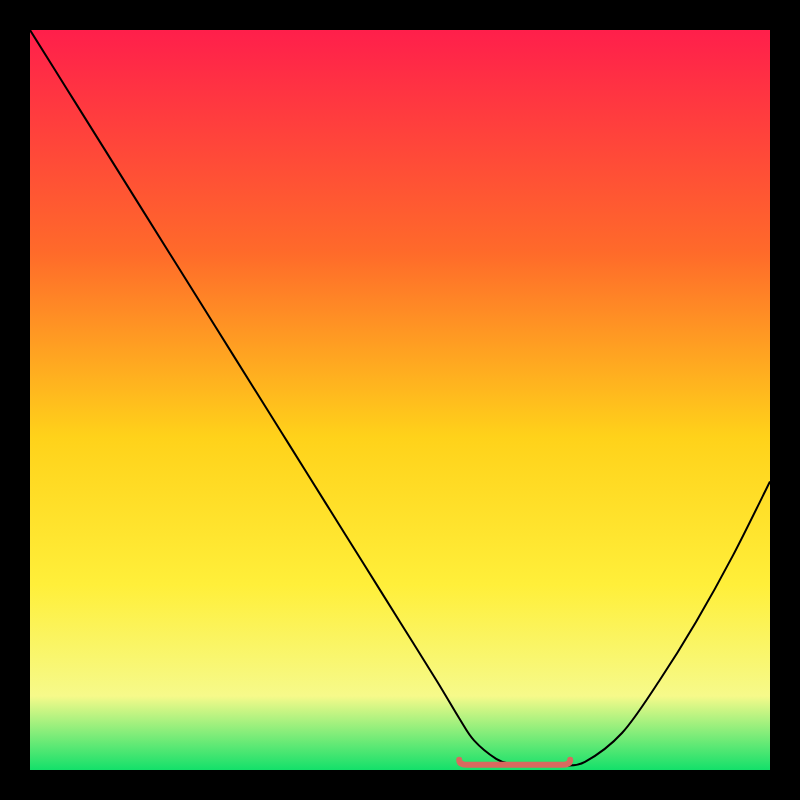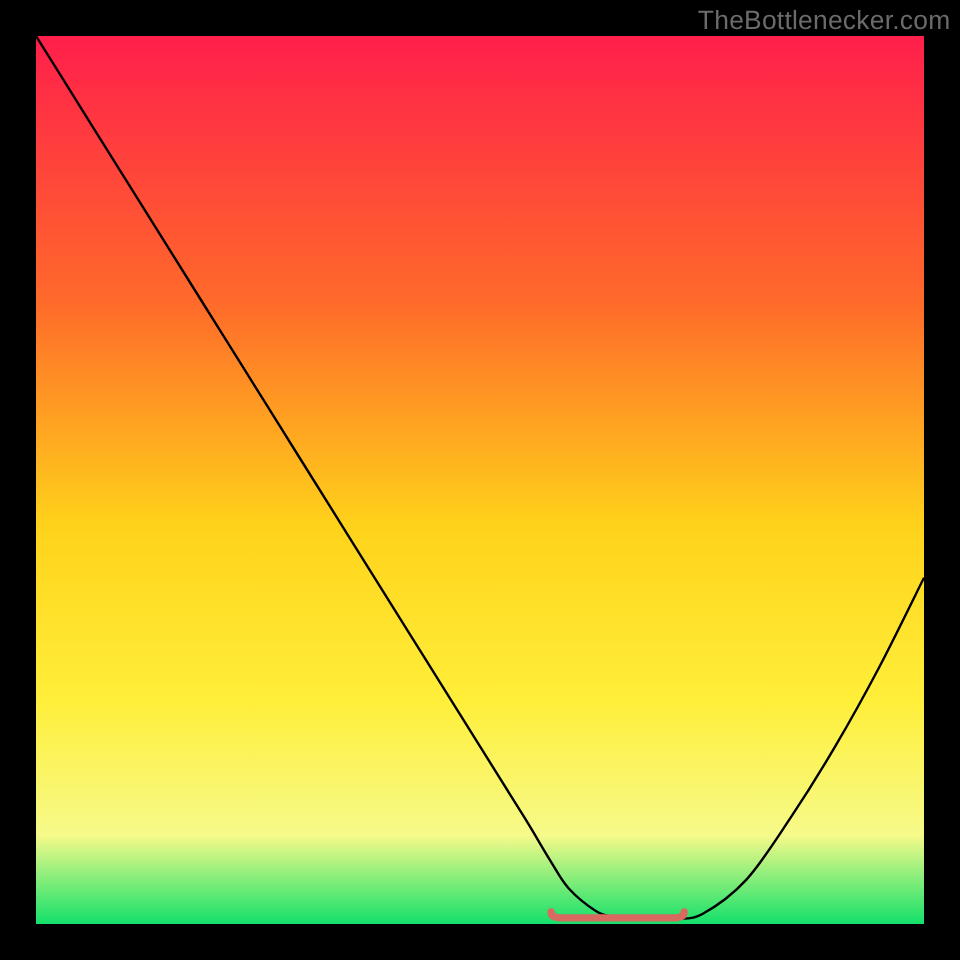--- a/index.html
+++ b/index.html
@@ -35,21 +35,20 @@
     font-size: 22px;
     font-weight: 400;
     letter-spacing: 0.2px;
     user-select: none;
   }
 </style>
 </head>
 <body>
 
 <div class="frame">
-  <div class="watermark">TheBottlenecker.com</div>
   <div class="plot-area">
     <svg id="chart-svg" width="740" height="740" viewBox="0 0 740 740" preserveAspectRatio="none">
       <defs>
         <linearGradient id="bg-grad" x1="0" y1="0" x2="0" y2="1">
           <stop id="g0" offset="0%" stop-color="#ff1f4b"></stop>
           <stop id="g1" offset="30%" stop-color="#ff6a2a"></stop>
           <stop id="g2" offset="55%" stop-color="#ffd21a"></stop>
           <stop id="g3" offset="75%" stop-color="#ffef3a"></stop>
           <stop id="g4" offset="90%" stop-color="#f6fa8a"></stop>
           <stop id="g5" offset="100%" stop-color="#13e06a"></stop>

